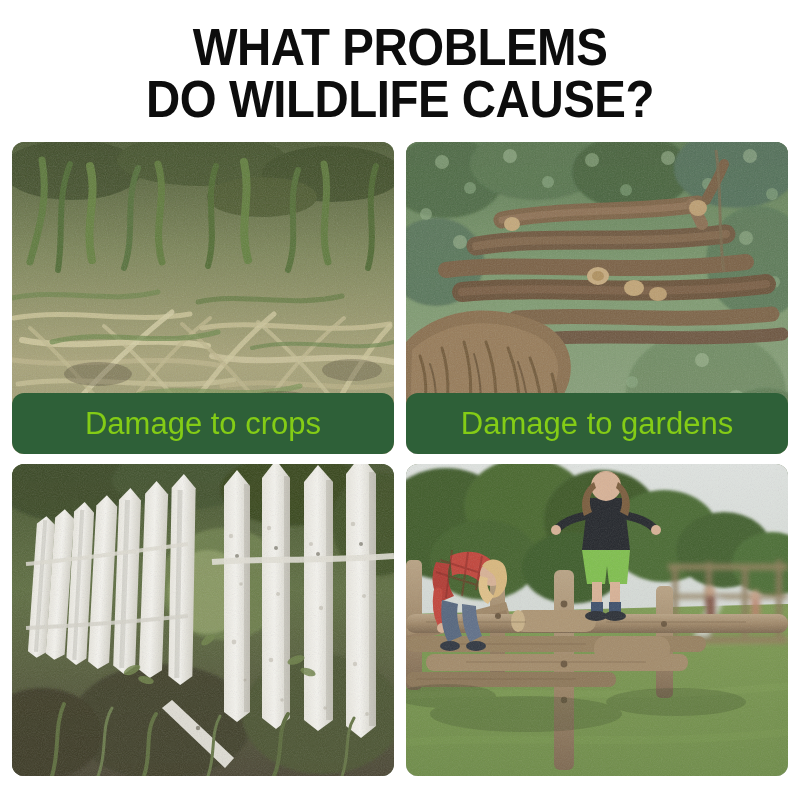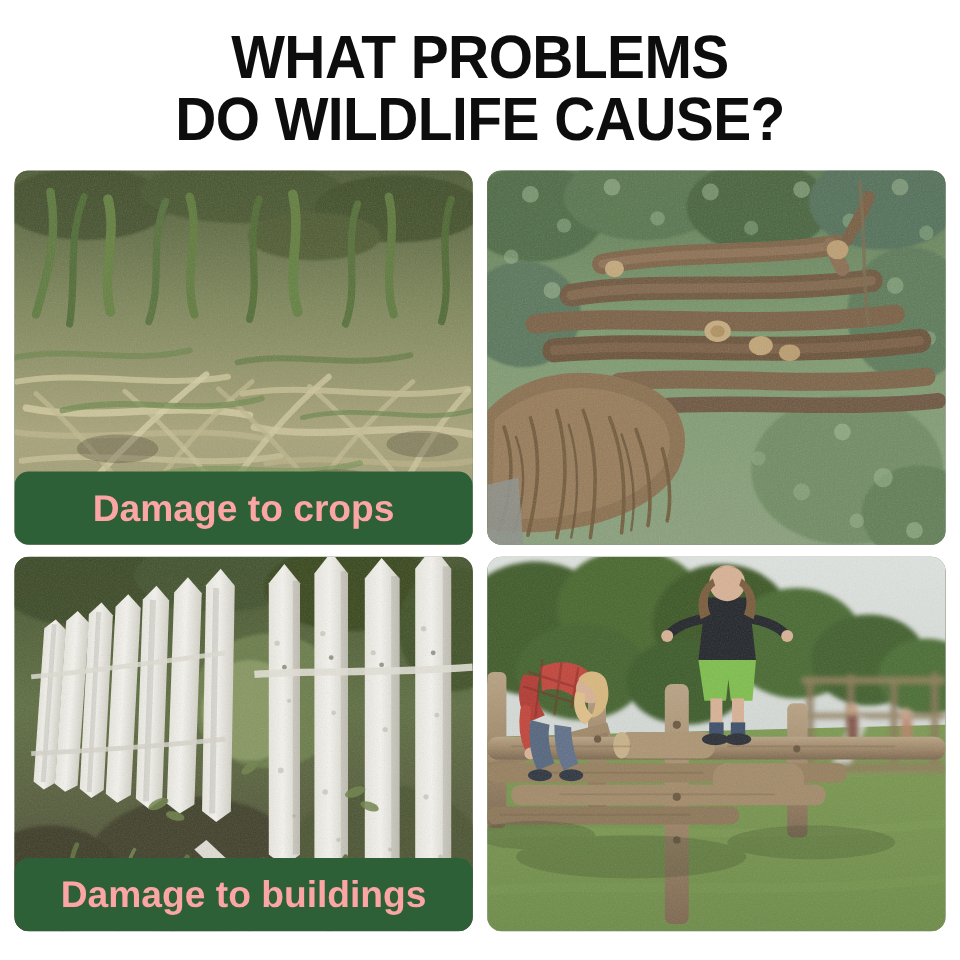--- a/index.html
+++ b/index.html
@@ -73,23 +73,23 @@
     right: 0;
     bottom: 0;
     height: 61px;
     background: #2e6038;
     border-radius: 12px;
     display: flex;
     align-items: center;
     justify-content: center;
   }
   .caption-text {
-    color: #fca5a5;
+    color: #84cc16;
     font-family: "Liberation Sans", sans-serif;
-    font-weight: bold;
+    font-weight: normal;
     font-size: 31px;
     line-height: 31px;
     letter-spacing: 0px;
     white-space: nowrap;
   }
 </style>
 </head>
 <body>
 
 <div class="page">
@@ -279,20 +279,23 @@
             <path d="M68 212 C78 244 76 276 70 306"></path>
             <path d="M112 220 C122 248 124 276 120 300"></path>
           </g>
         </g>
 
         <path d="M0 262 L26 256 L30 312 L0 312 Z" fill="#8d9089" opacity="0.9"></path>
 
         <path d="M310 8 C316 50 312 92 318 130" stroke="#7a6a4e" stroke-width="3" fill="none" opacity="0.8"></path>
         <rect width="382" height="312" filter="url(#gardGrain)" opacity="0.2" fill="#ffffff"></rect>
       </svg>
+      <div class="caption">
+        <span class="caption-text">Damage to gardens</span>
+      </div>
     </div>
 
     <div class="panel">
       <svg class="photo" viewBox="0 0 382 312" preserveAspectRatio="xMidYMid slice">
         <defs>
           <linearGradient id="bldBg" x1="0" y1="0" x2="0" y2="1">
             <stop offset="0%" stop-color="#46542f"></stop>
             <stop offset="40%" stop-color="#5e6e41"></stop>
             <stop offset="100%" stop-color="#4a4634"></stop>
           </linearGradient>
@@ -408,23 +411,20 @@
 
         <g fill="#6f8349" opacity="0.85">
           <ellipse cx="120" cy="206" rx="9" ry="4" transform="rotate(-25 120 206)"></ellipse>
           <ellipse cx="134" cy="216" rx="8" ry="3.6" transform="rotate(15 134 216)"></ellipse>
           <ellipse cx="284" cy="196" rx="9" ry="4" transform="rotate(-20 284 196)"></ellipse>
           <ellipse cx="296" cy="208" rx="8" ry="3.6" transform="rotate(20 296 208)"></ellipse>
           <ellipse cx="196" cy="176" rx="8" ry="3.6" transform="rotate(-35 196 176)"></ellipse>
         </g>
         <rect width="382" height="312" filter="url(#bldGrain)" opacity="0.18" fill="#ffffff"></rect>
       </svg>
-      <div class="caption">
-        <span class="caption-text">Damage to buildings</span>
-      </div>
     </div>
 
     <div class="panel">
       <svg class="photo" viewBox="0 0 382 312" preserveAspectRatio="xMidYMid slice">
         <defs>
           <linearGradient id="skyG" x1="0" y1="0" x2="0" y2="1">
             <stop offset="0%" stop-color="#dfe3e0"></stop>
             <stop offset="100%" stop-color="#c9d0ca"></stop>
           </linearGradient>
           <linearGradient id="grassG" x1="0" y1="0" x2="0" y2="1">

